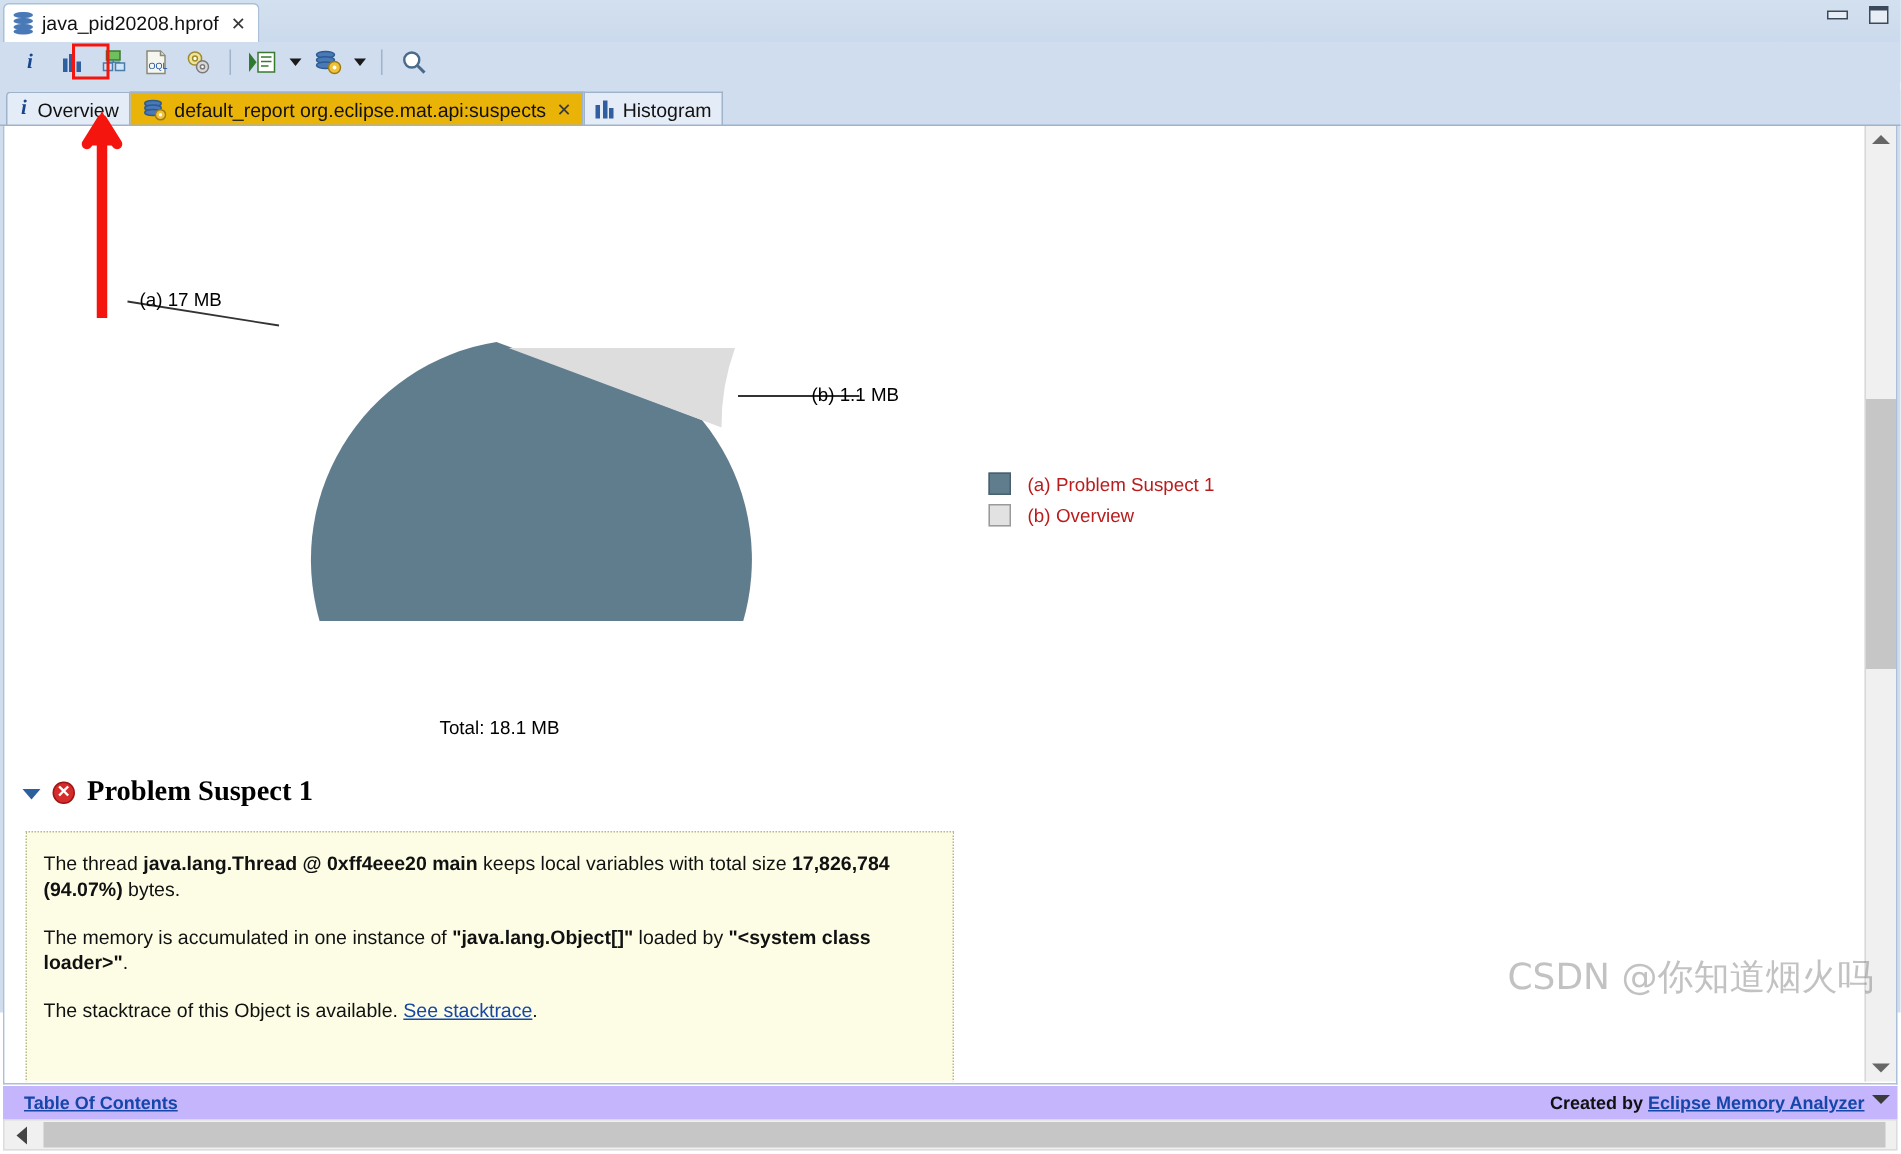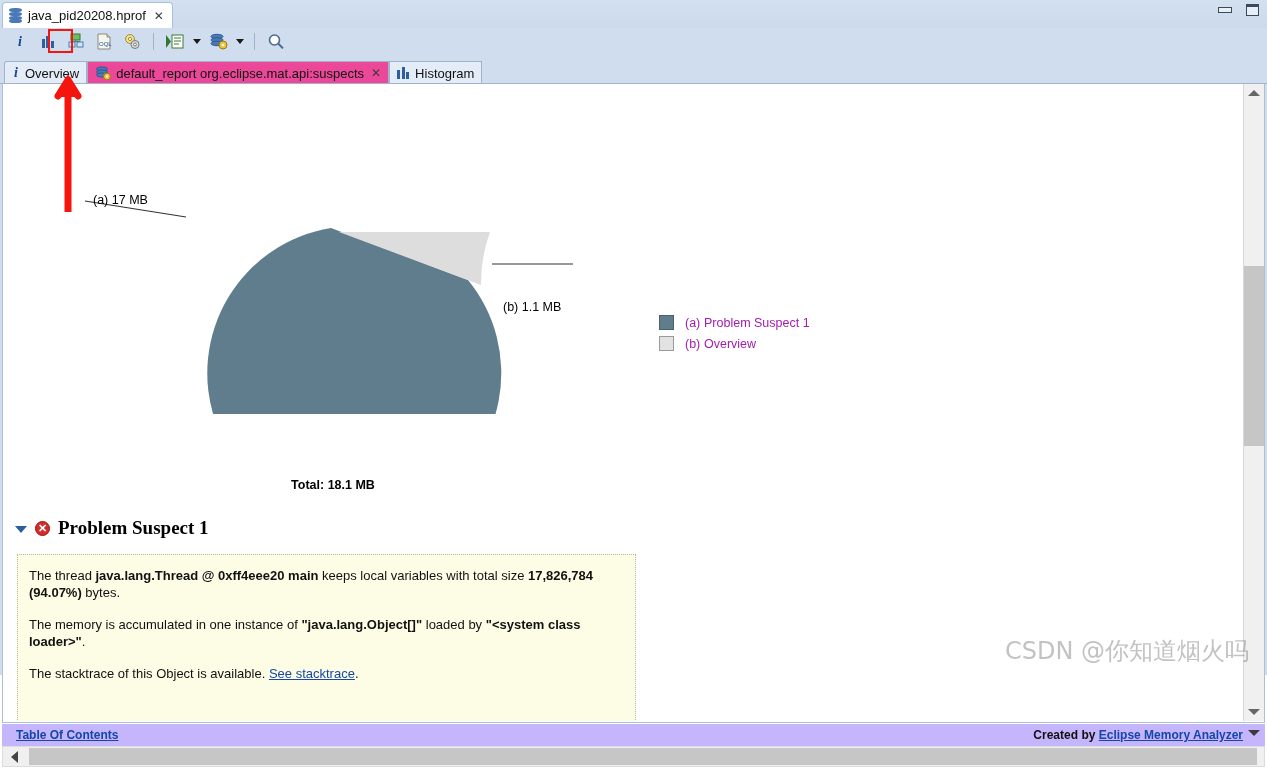--- a/index.html
+++ b/index.html
@@ -161,21 +161,21 @@
     gap: 5px;
     padding: 0 7px;
     font-size: 13px;
     color: #111;
     border: 1px solid #9fb4cb;
     border-bottom: none;
     background: #e4edf7;
     white-space: nowrap;
   }
   .vtab.active {
-    background: #ec4899;
+    background: #eab308;
   }
   .vtab.first { border-top-left-radius: 3px; }
   #viewtabs .tab-underline {
     position: absolute;
     left: 0; bottom: 0;
     width: 1267px; height: 1px;
     background: #9fb4cb;
   }
 
   
@@ -218,21 +218,21 @@
   
   #chart-area {
     position: absolute;
     left: 0; top: 0;
     width: 1240px; height: 330px;
   }
   #legend {
     position: absolute;
     left: 656px; top: 228px;
     font-size: 12.5px;
-    color: #a21caf;
+    color: #b91c1c;
   }
   .legend-row {
     display: flex;
     align-items: center;
     height: 21px;
     gap: 11px;
   }
   .swatch {
     width: 15px; height: 15px;
     box-sizing: border-box;
@@ -243,21 +243,21 @@
   }
   .legend-text {
     white-space: nowrap;
   }
   #total-label {
     position: absolute;
     left: 0; top: 394px;
     width: 660px;
     text-align: center;
     font-size: 12.5px;
-    font-weight: bold;
+    font-weight: normal;
     color: #000;
   }
   .pie-callout {
     position: absolute;
     font-size: 12.5px;
     color: #000;
     white-space: nowrap;
   }
 
   
@@ -577,21 +577,21 @@
           <path d="M 336 148
                    L 487 148
                    A 151 151 0 0 0 478 201
                    L 336 148 Z" fill="#dddddd"></path>
 
           <line x1="82" y1="117" x2="183" y2="133" stroke="#333" stroke-width="1.2"></line>
           <line x1="489" y1="180" x2="570" y2="180" stroke="#333" stroke-width="1.2"></line>
         </svg>
 
         <div class="pie-callout" style="left:90px; top:109px;">(a)  17 MB</div>
-        <div class="pie-callout" style="left:500px; top:172px;margin-top:44px;">(b)  1.1 MB</div>
+        <div class="pie-callout" style="left:538px; top:172px;">(b)  1.1 MB</div>
 
         <div id="legend">
           <div class="legend-row">
             <span class="swatch" style="background:#607d8e;border:1px solid #49606d;"></span>
             <span class="legend-text"><span class="legend-key">(a)</span><span>Problem Suspect 1</span></span>
           </div>
           <div class="legend-row">
             <span class="swatch" style="background:#e2e2e2;border:1px solid #9a9a9a;"></span>
             <span class="legend-text"><span class="legend-key">(b)</span><span>Overview</span></span>
           </div>

